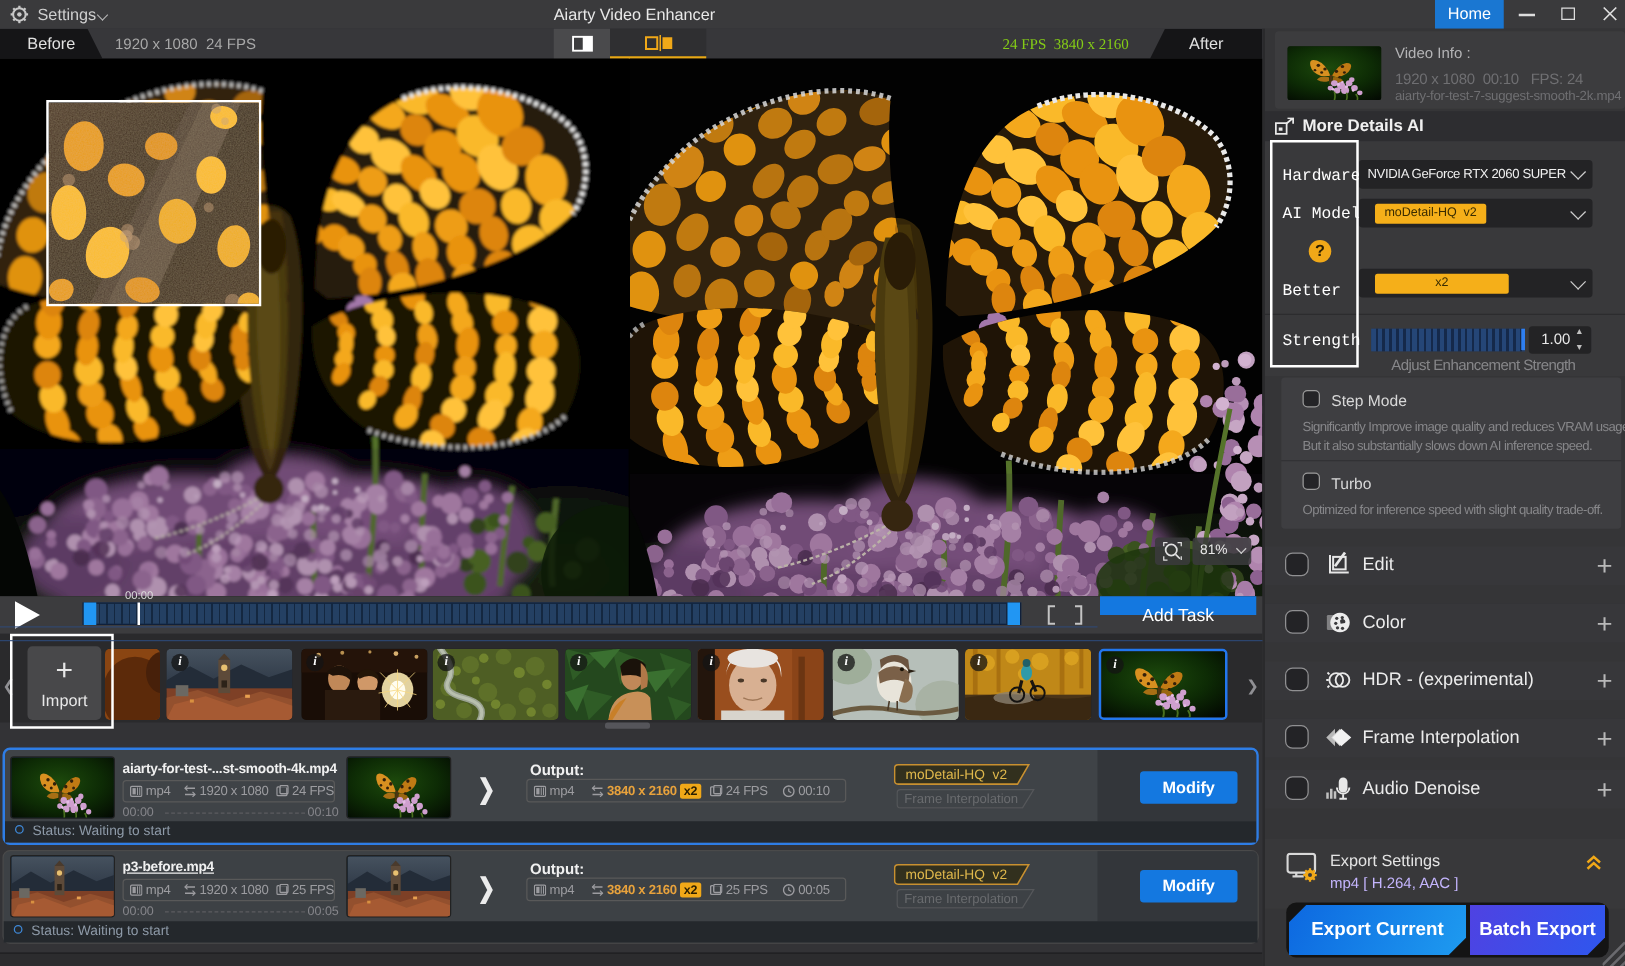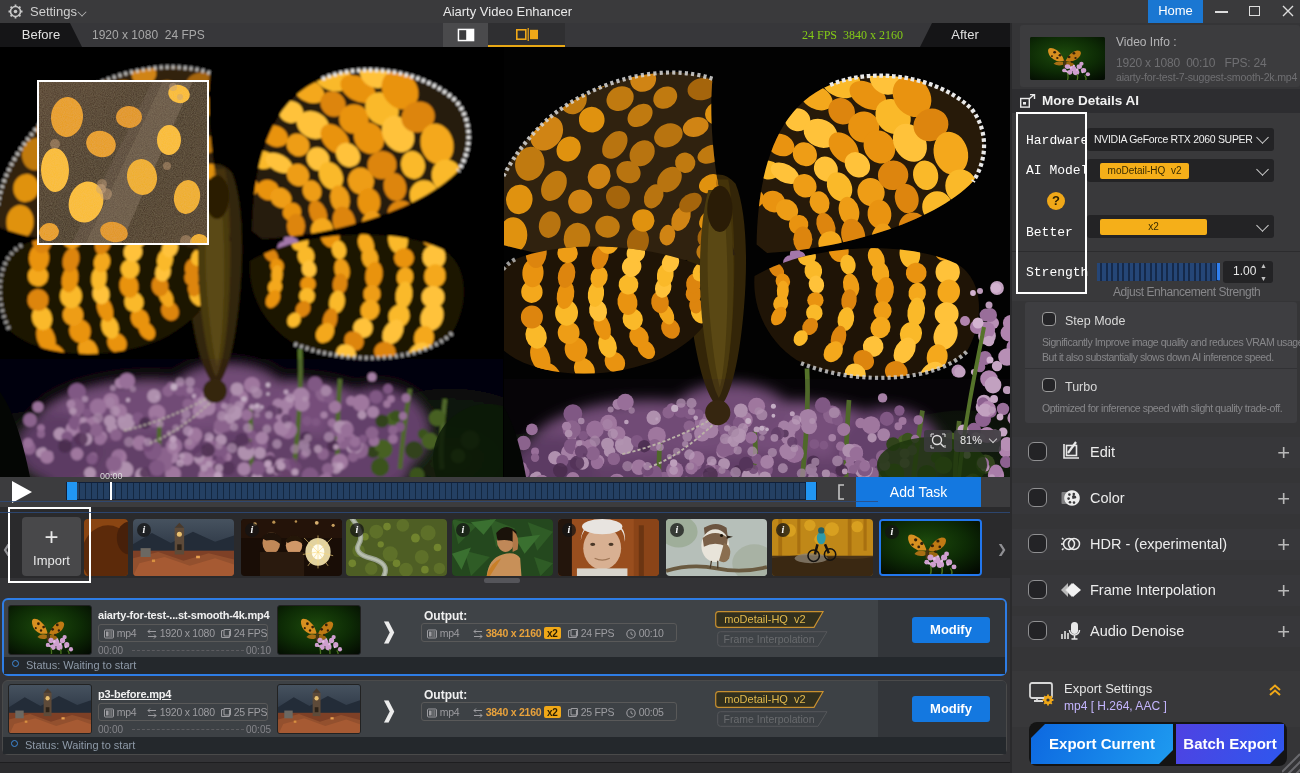--- a/index.html
+++ b/index.html
@@ -35,21 +35,21 @@
   #zoomctl { left:420px; top:383px; width:77px; height:22px; }
 
   
   #controlbar { left:0; top:477px; width:1010px; height:30px; background:#3c3c3e; }
   #play { left:12px; top:4px; width:0; height:0; border-left:20px solid #fff; border-top:11px solid transparent; border-bottom:11px solid transparent; }
   #timeline { left:66px; top:5px; width:751px; height:18px; background:#1d3a5e; border:1px solid #10203a;
       background-image:repeating-linear-gradient(90deg, rgba(0,0,0,.32) 0 1.2px, rgba(255,255,255,.03) 1.2px 6px); }
   .thandle { top:5px; width:10px; height:18px; background:#2196f3; }
   #playhead { left:110px; top:5px; width:2px; height:18px; background:#fff; }
   #tlabel { left:100px; top:-6px; color:#ddd; font-size:9px; }
-  #addtask { left:856px; top:0px; width:125px; height:44px; background:#1478e0; color:#fff; font-size:14px; text-align:center; line-height:30px; }
+  #addtask { left:880px; top:0px; width:125px; height:15px; background:#1478e0; color:#fff; font-size:14px; text-align:center; line-height:30px; }
 
   
   #thumbstrip { left:0; top:507px; width:1010px; height:71px; background:#2a2a2c; }
   #importbtn { left:22px; top:10px; width:59px; height:59px; background:#48484a; border-radius:4px; color:#e8e8e8; text-align:center; }
   .thumb { top:12px; width:101px; height:57px; border-radius:4px; overflow:hidden; background:#222; }
   .ibadge { position:absolute; left:4px; top:4px; width:14px; height:14px; border-radius:50%; background:rgba(20,20,20,.75); color:#fff; font-size:10px; font-style:italic; font-weight:bold; text-align:center; line-height:14px; font-family:"Liberation Serif",serif; }
   #importbox { left:8px; top:0px; width:83px; height:76px; border:2px solid #fff; }
   .strip-arrow { top:35px; color:#909094; font-size:12px; }
 
   

